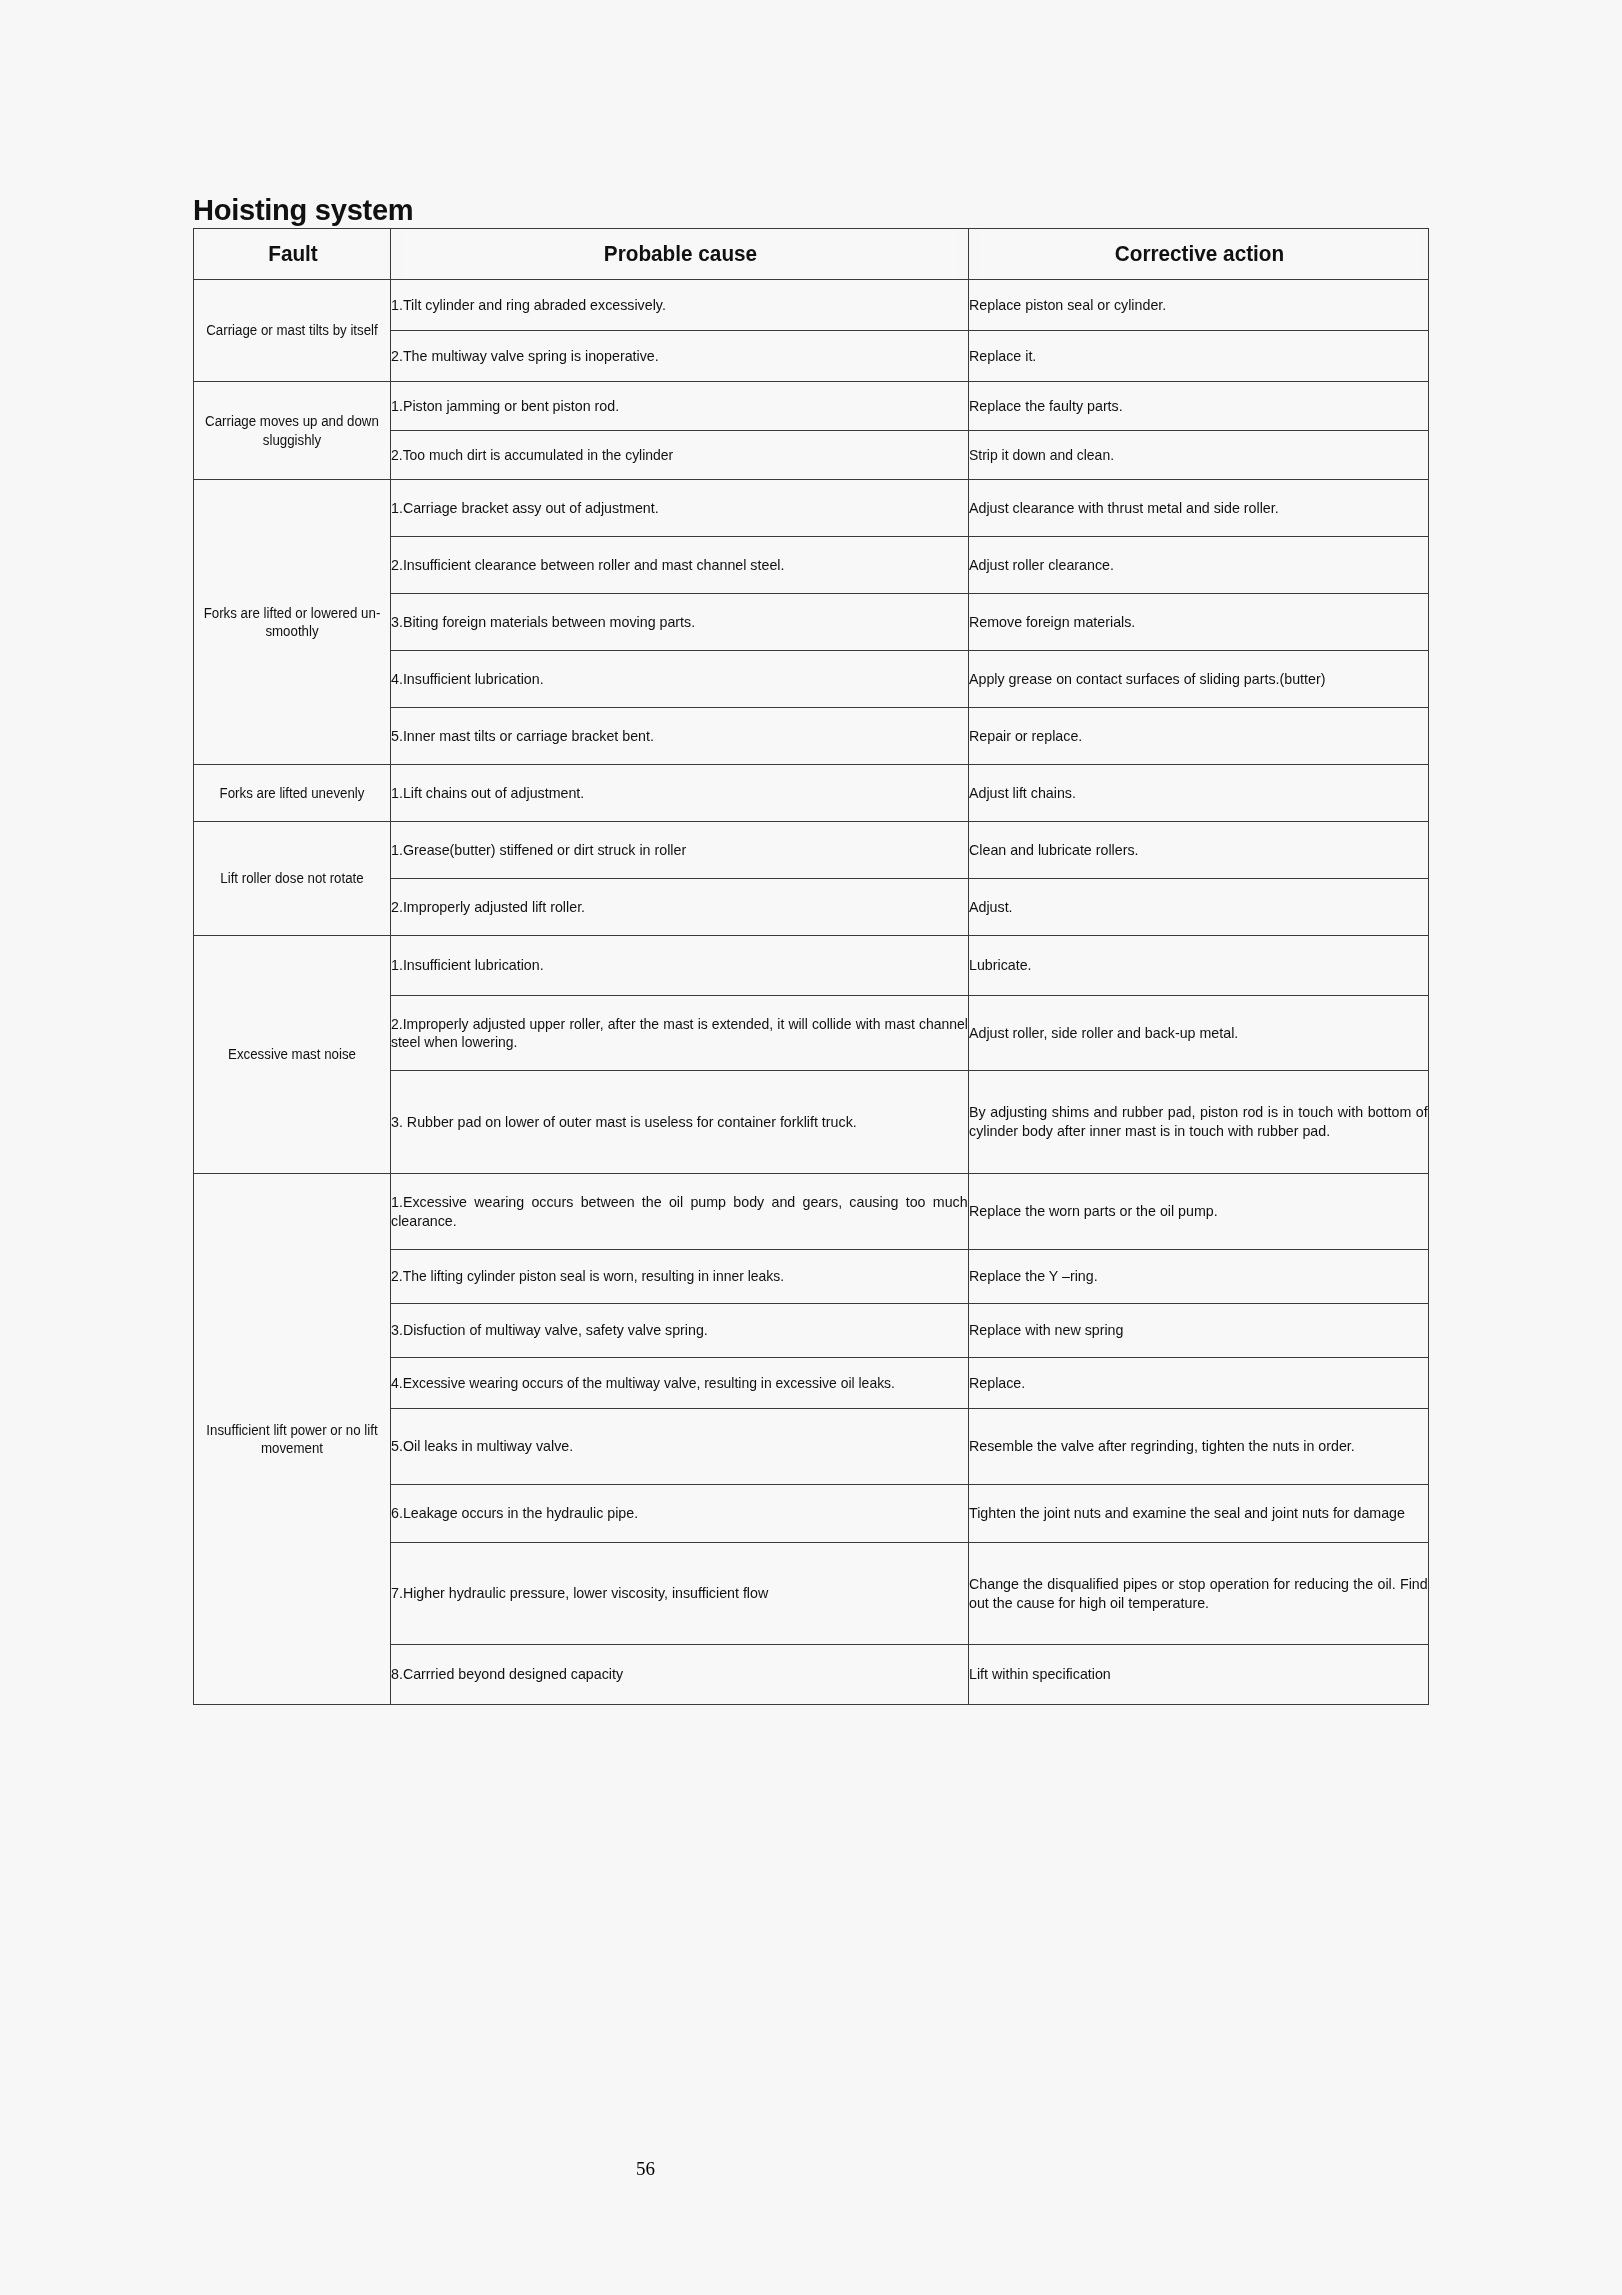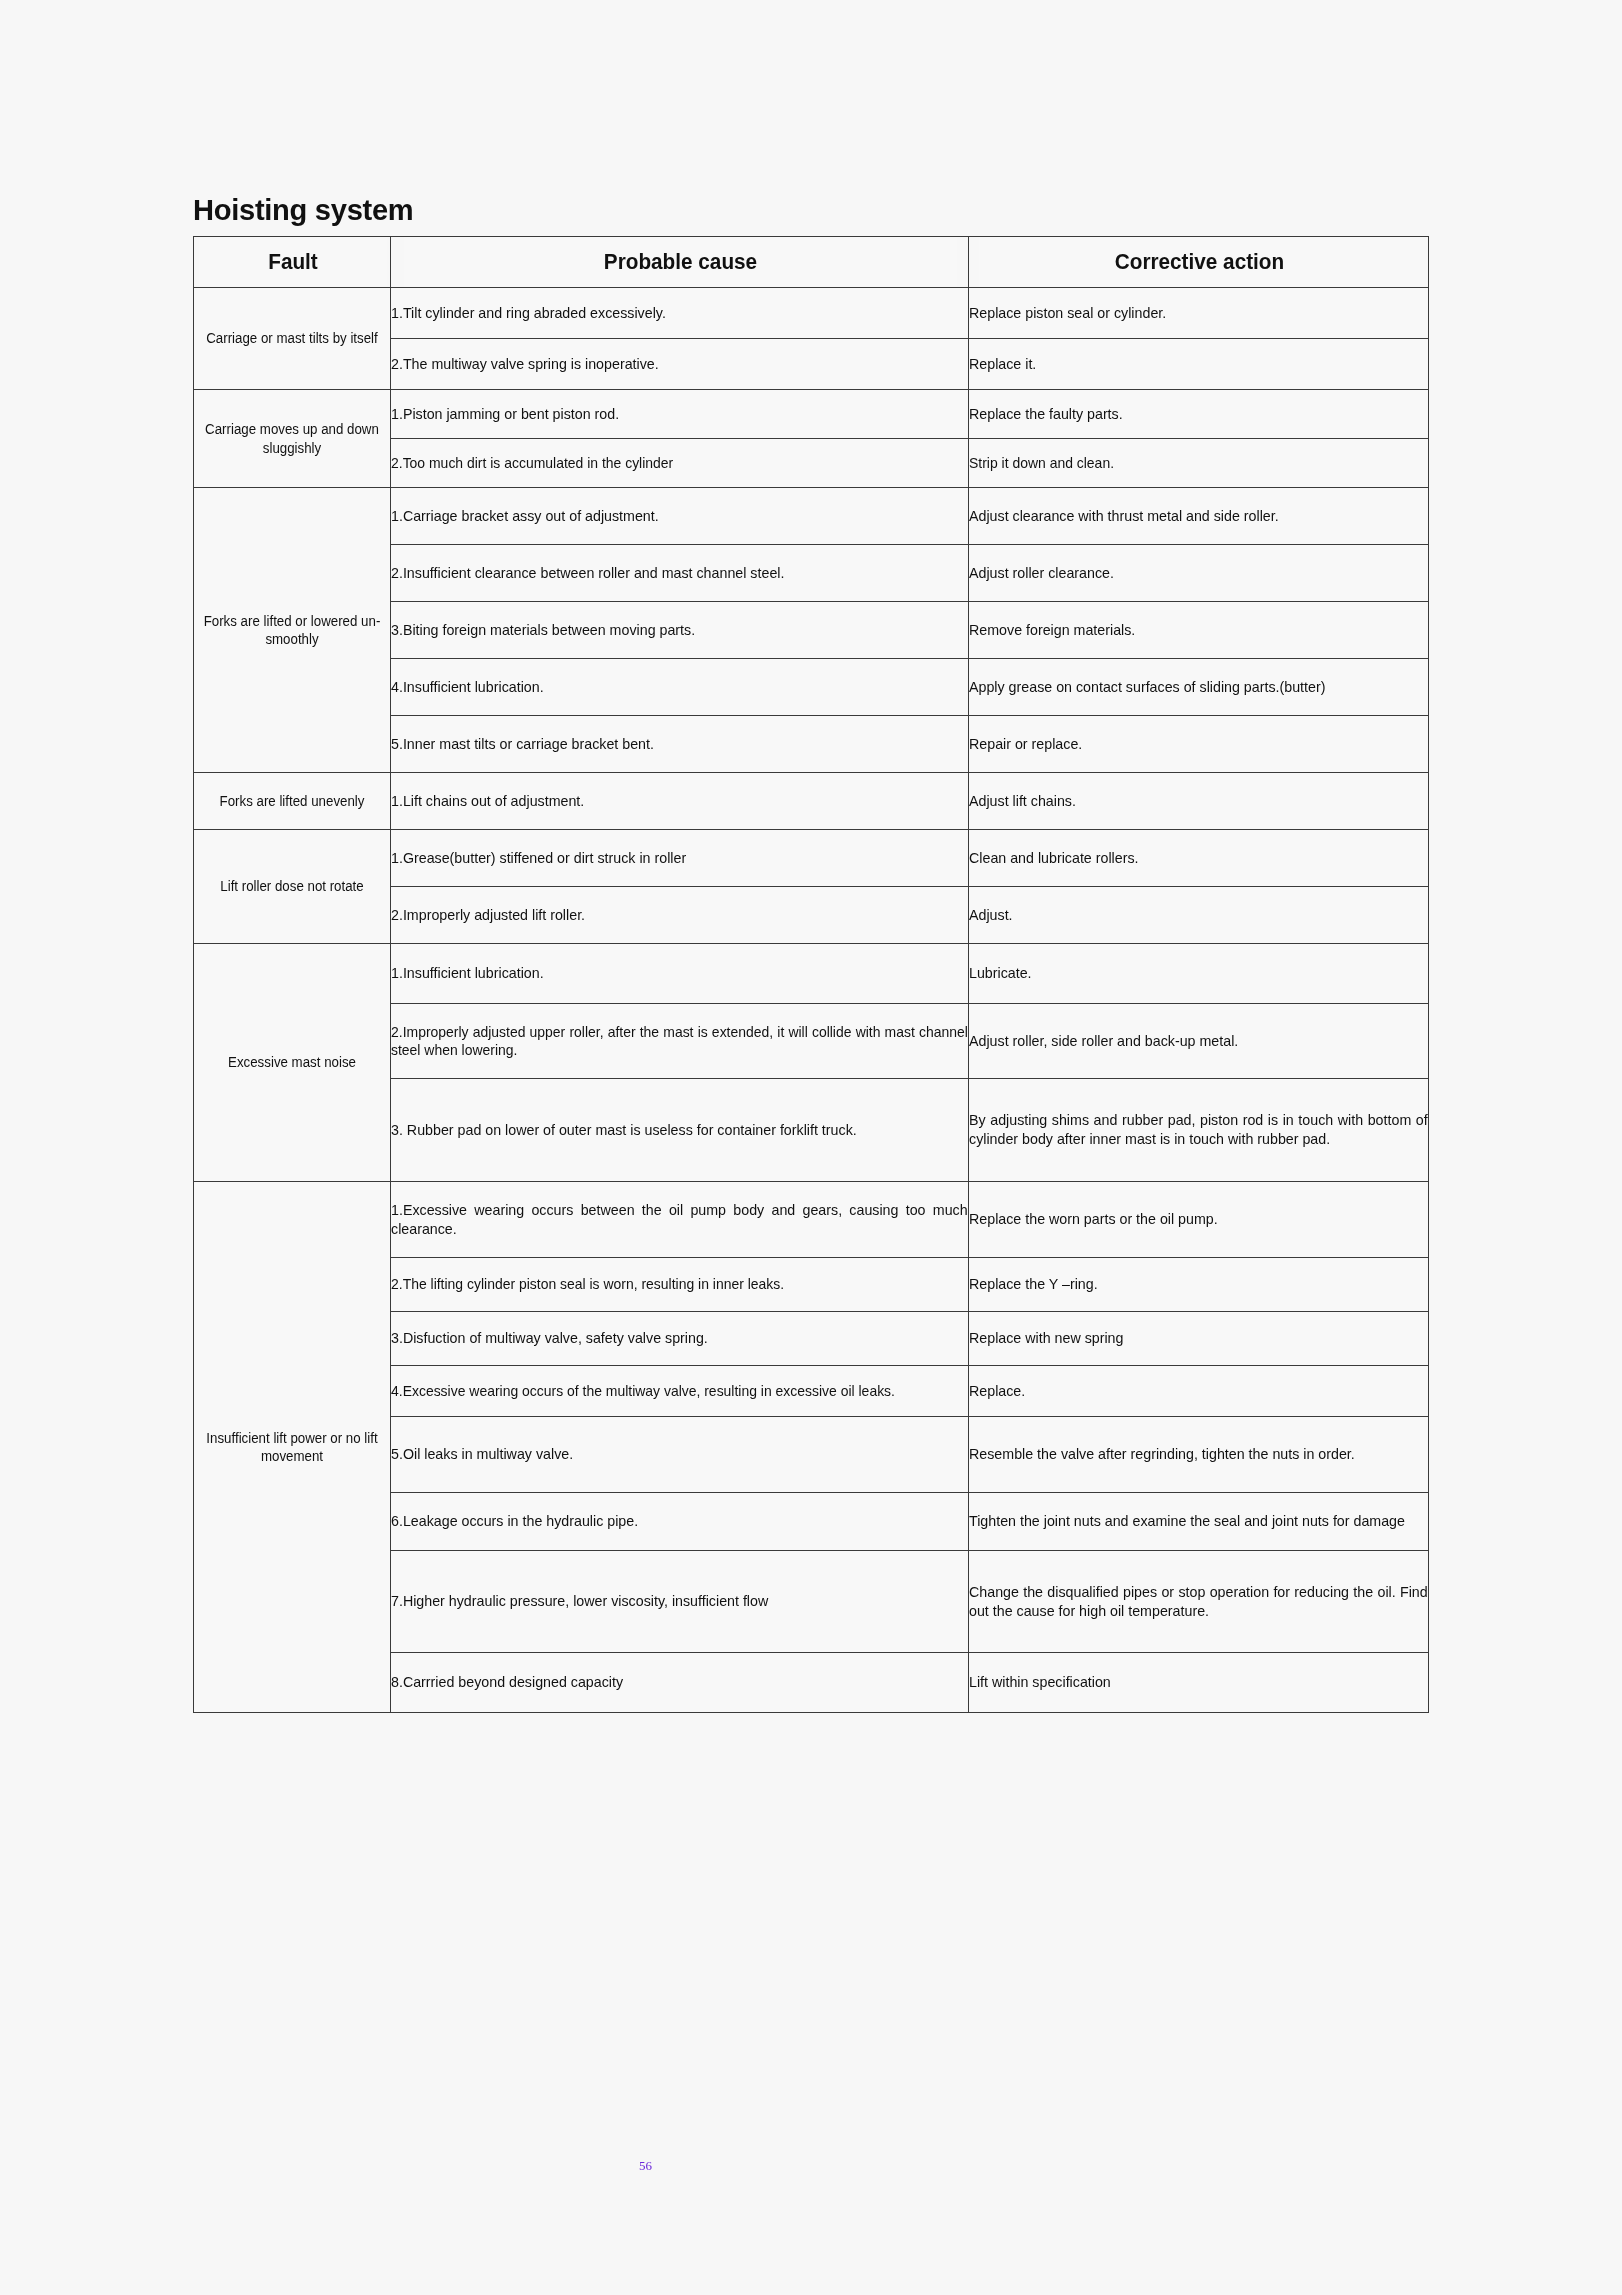--- a/index.html
+++ b/index.html
@@ -34,21 +34,21 @@
     font-weight: bold;
     letter-spacing: -0.3px;
     transform: scaleX(0.97);
     transform-origin: left center;
     white-space: nowrap;
   }
 
   table.tbl {
     position: absolute;
     left: 193px;
-    top: 228px;
+    top: 220px;
     width: 1235px;
     border-collapse: collapse;
     table-layout: fixed;
   }
 
   table.tbl td, table.tbl th {
     border: 1.4px solid #3a3a3a;
     padding: 0;
     vertical-align: middle;
     background: #f8f8f8;
@@ -106,23 +106,23 @@
   
   td.sm { font-size: 15px; line-height: 1.22; }
   td.sm .txt { transform: scaleX(0.93); width: 107.5%; }
 
   .page-number {
     position: absolute;
     left: 0;
     top: 2150px;
     width: 1291px;
     text-align: center;
-    font-size: 13px;
+    font-size: 19px;
     font-family: "Liberation Serif", "DejaVu Serif", serif;
-    color: #6d28d9;
+    color: #000000;
   }
 </style>
 </head>
 <body>
 
 <div class="page">
 
   <div class="page-title">Hoisting system</div>
 
   <table class="tbl">

